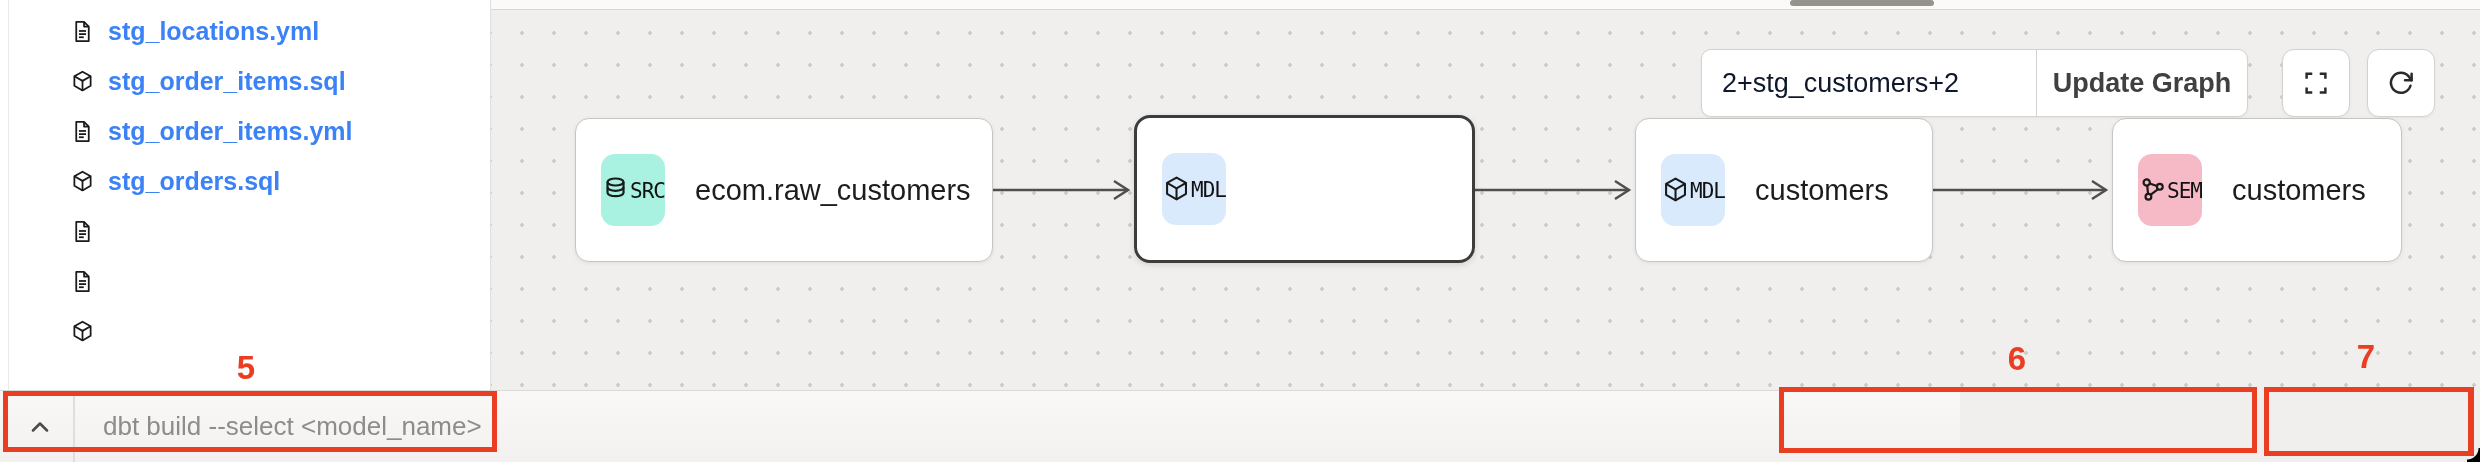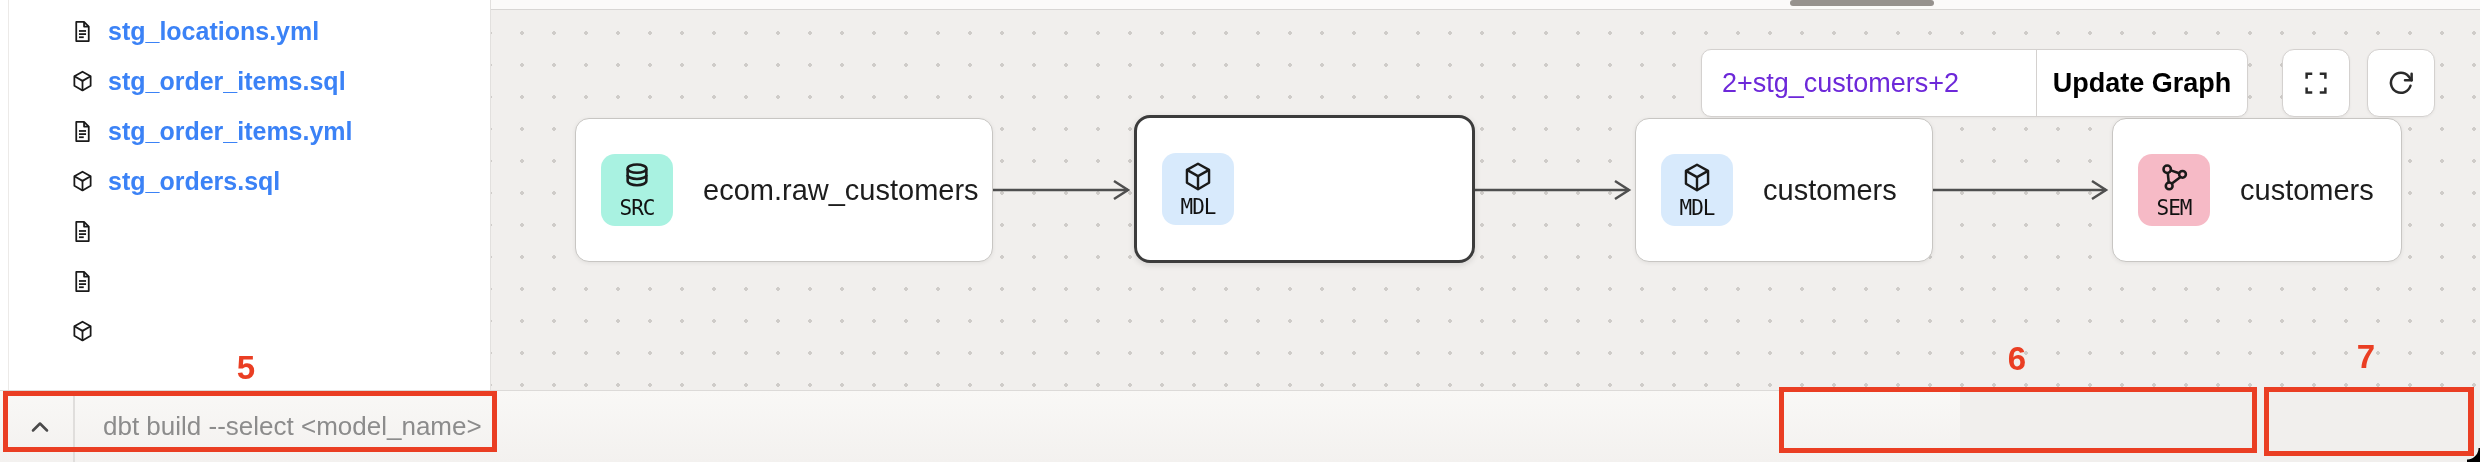--- a/index.html
+++ b/index.html
@@ -25,42 +25,42 @@
     border:1.5px solid #c8c6c3;border-radius:14px;z-index:2;
     display:flex;align-items:center;padding-left:25px;gap:30px;box-sizing:border-box;
     box-shadow:0 1px 4px rgba(0,0,0,.07);
   }
   .node.selected{top:115px;height:148px;border:3.5px solid #3c3c3c;border-radius:16px;box-shadow:0 2px 6px rgba(0,0,0,.12);}
   .node-1{left:575px;width:418px;}
   .node-2{left:1134px;width:341px;}
   .node-3{left:1635px;width:298px;}
   .node-4{left:2112px;width:290px;}
   .badge{
-    width:72px;height:72px;border-radius:14px;flex:0 0 auto;
-    display:flex;flex-direction:column;align-items:center;justify-content:center;
+    width:64px;height:72px;border-radius:14px;flex:0 0 auto;
+    display:flex;flex-direction:row;align-items:center;justify-content:center;
   }
   .badge svg{display:block;}
   .badge-label{font-family:"DejaVu Sans Mono",monospace;font-size:21px;font-weight:500;color:#111;margin-top:1px;letter-spacing:-1px;}
   .badge-src{background:#a9f2e1;}
   .badge-mdl{background:#d8eafc;}
   .badge-sem{background:#f6bac6;}
   .node-label{font-size:29px;color:#1d1d1d;white-space:nowrap;}
   
   .selector-group{
     position:absolute;left:1701px;top:49px;width:547px;height:68px;z-index:3;
     background:#fff;border:1.5px solid #d4d1cf;border-radius:10px;
     display:flex;align-items:stretch;box-sizing:border-box;box-shadow:0 1px 3px rgba(0,0,0,.05);
   }
   .selector-input{
     width:334px;border:0;outline:none;background:transparent;border-radius:10px 0 0 10px;
-    font-family:"Liberation Sans",sans-serif;font-size:27px;color:#6d28d9;padding:0 0 0 20px;box-sizing:border-box;
+    font-family:"Liberation Sans",sans-serif;font-size:27px;color:#0f172a;padding:0 0 0 20px;box-sizing:border-box;
   }
   .update-btn{
     flex:1;border:0;border-left:1.5px solid #d4d1cf;background:transparent;cursor:pointer;
-    font-family:"Liberation Sans",sans-serif;font-size:27px;font-weight:600;color:#000000;border-radius:0 10px 10px 0;
+    font-family:"Liberation Sans",sans-serif;font-size:27px;font-weight:600;color:#404040;border-radius:0 10px 10px 0;
   }
   .sq-btn{
     position:absolute;top:49px;width:68px;height:68px;z-index:3;background:#fff;
     border:1.5px solid #d4d1cf;border-radius:12px;box-sizing:border-box;cursor:pointer;
     display:flex;align-items:center;justify-content:center;box-shadow:0 1px 3px rgba(0,0,0,.05);padding:0;
   }
   .btn-fullscreen{left:2282px;}
   .btn-refresh{left:2367px;}
   
   .sidebar{

